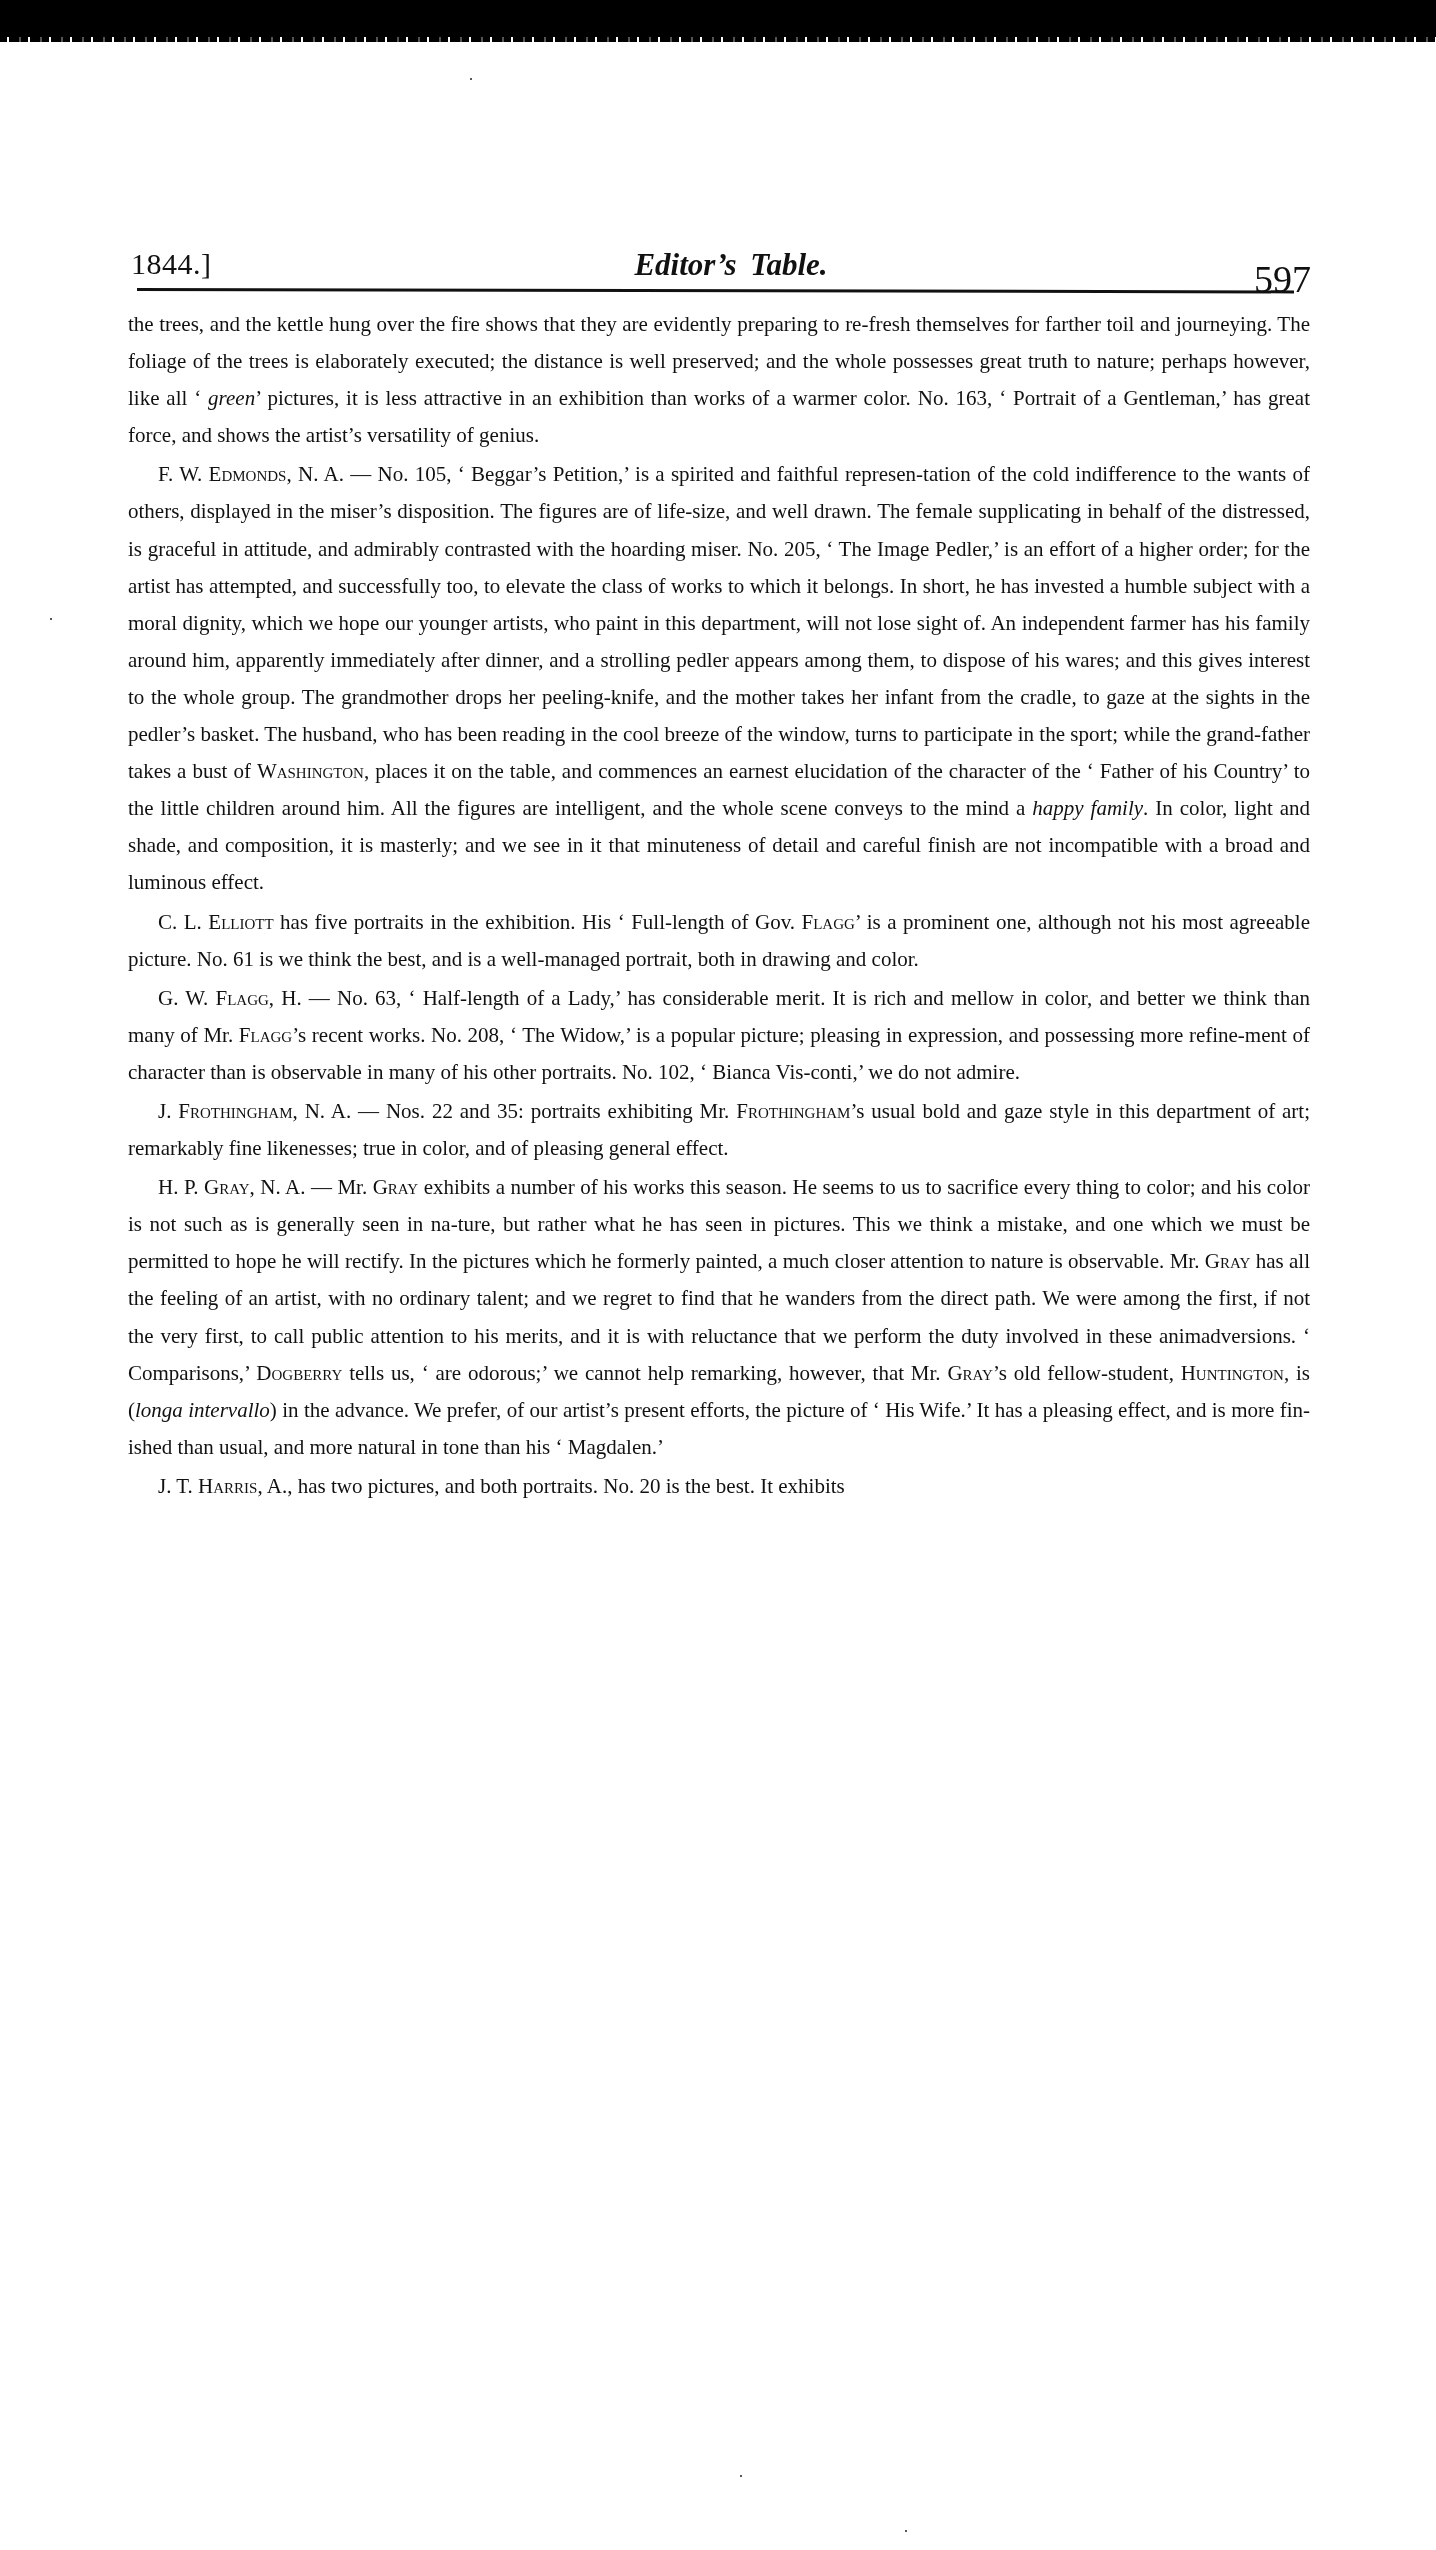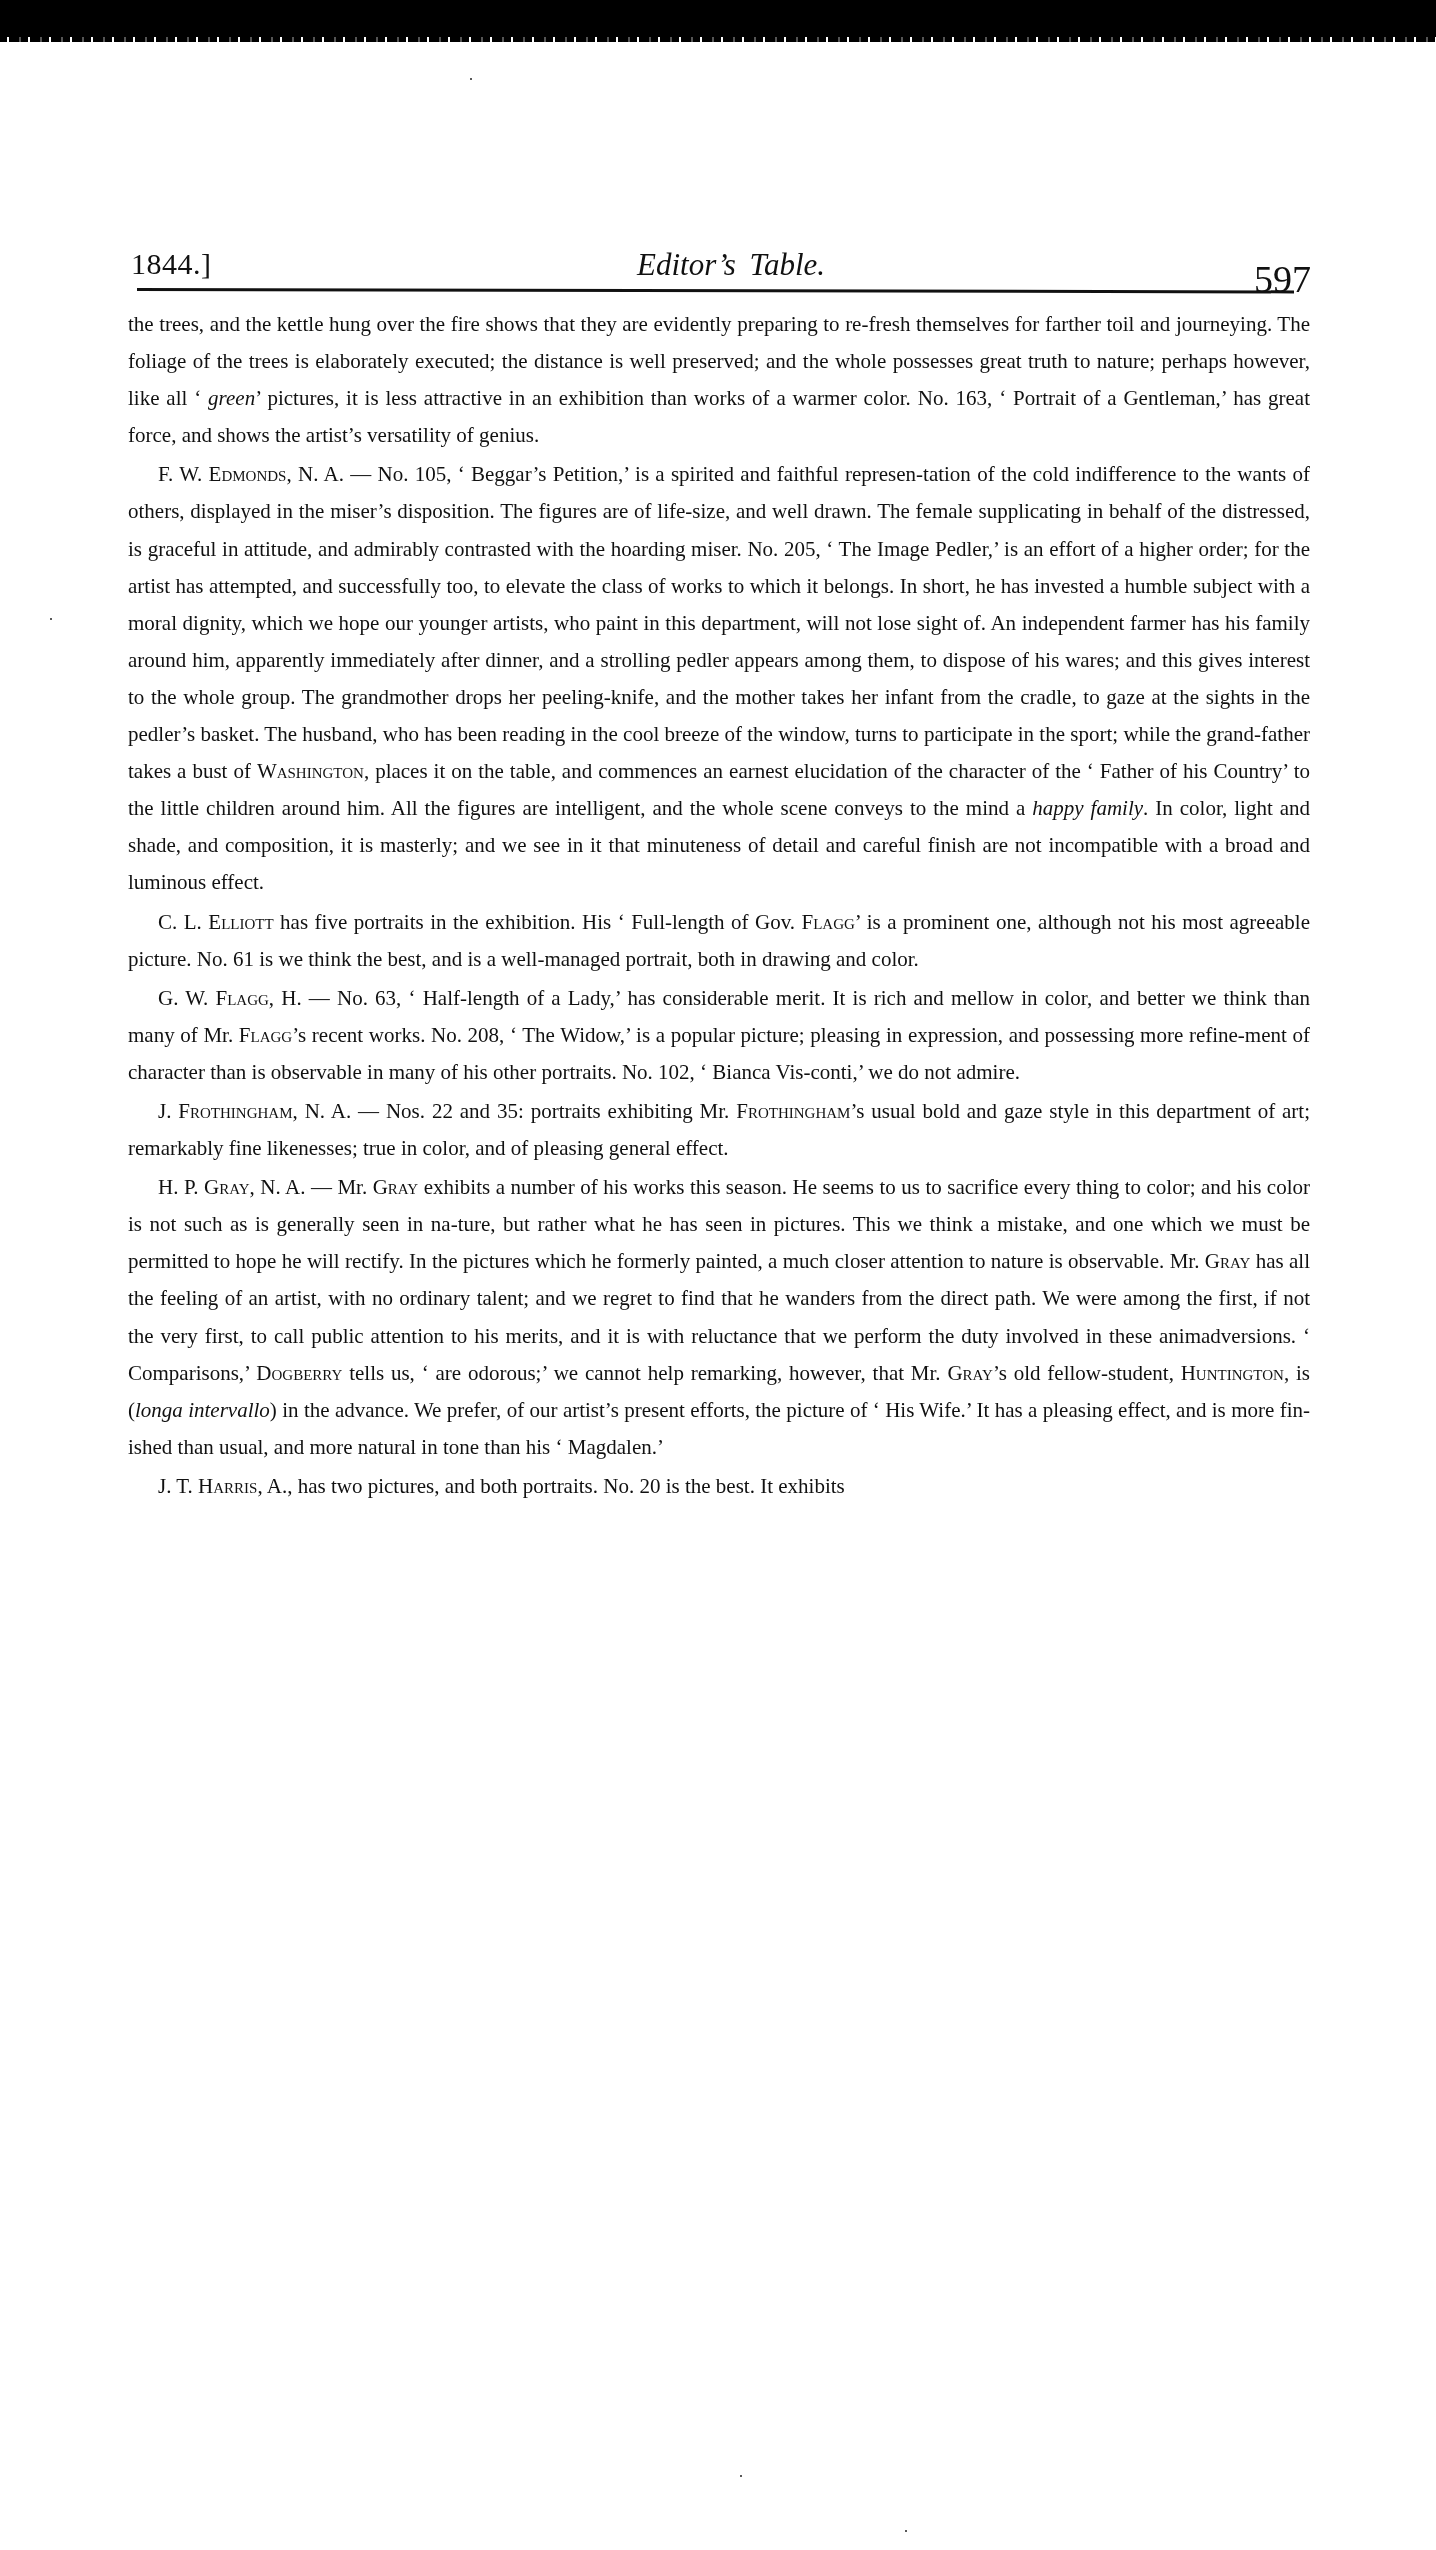--- a/index.html
+++ b/index.html
@@ -24,20 +24,21 @@
     position: absolute; left: 131px; top: 222px; width: 1180px; height: 48px; margin-top: 25px;
   }
   .rh-year {
     position: absolute; left: 0; top: 0;
     font-size: 30px; letter-spacing: 0.5px;
   }
   .rh-title {
     position: absolute; left: 0; right: 0; top: 0; text-align: center;
     font-size: 31px; font-style: italic; word-spacing: 6px;
     padding-left: 20px;
+    font-weight: bold;
   }
   .rh-page {
     position: absolute; right: 0; top: 10px;
     font-size: 38px;
   }
   .head-rule {
     position: absolute; left: 137px; top: 288px; width: 1157px; height: 3px;
     background: #111; transform: rotate(0.12deg); transform-origin: left center;
   }
   .body-text {

